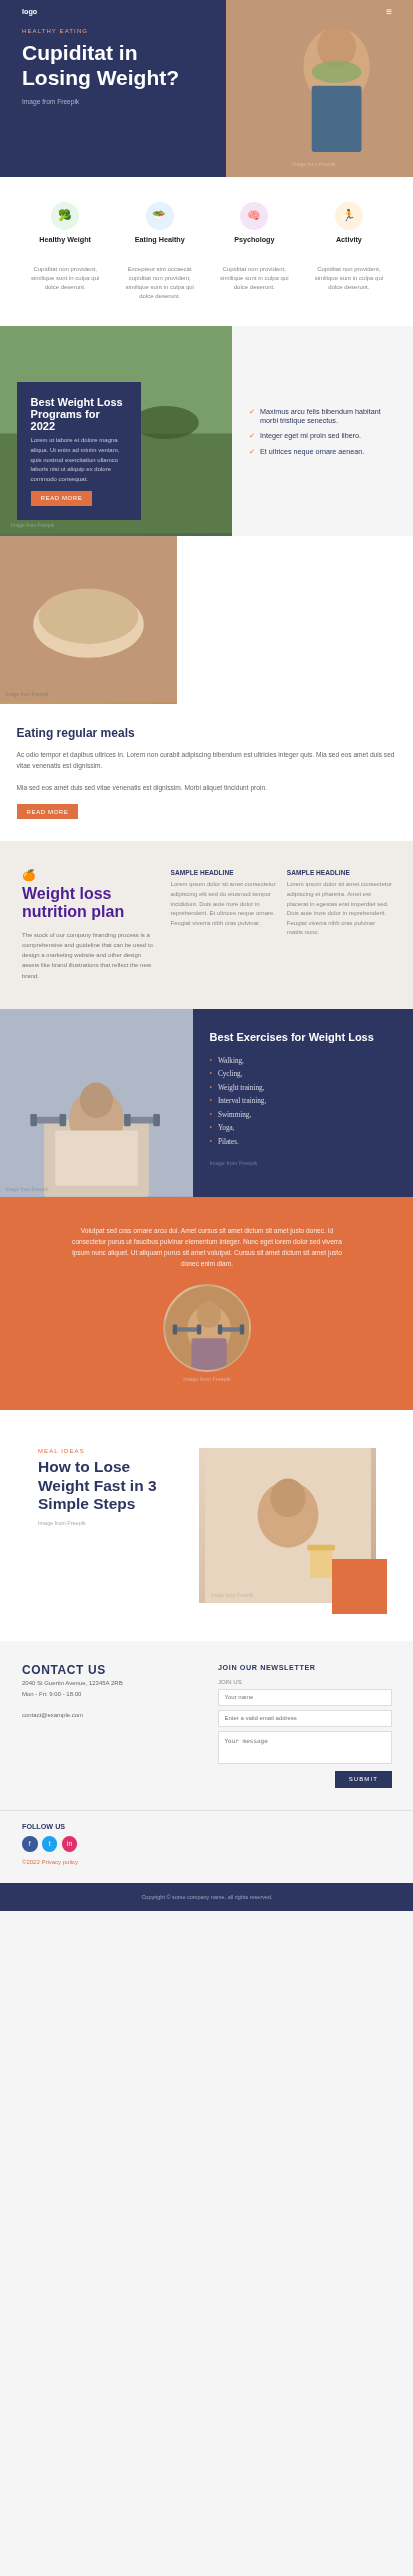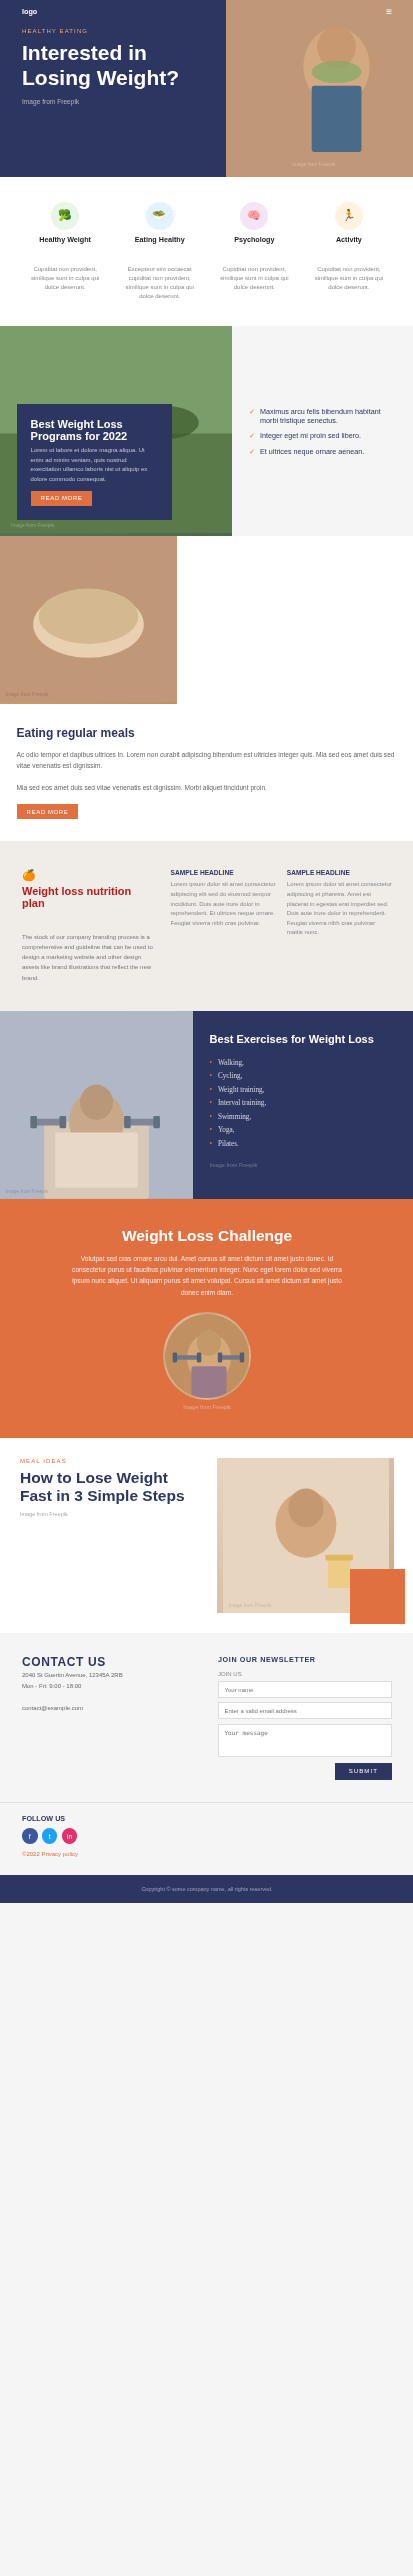--- a/index.html
+++ b/index.html
@@ -118,21 +118,21 @@
       width: 100%; height: 100%;
       background: linear-gradient(160deg, #7a9e6a 0%, #5a7a60 50%, #4a6a50 100%);
       display: flex; align-items: flex-end; justify-content: center;
       padding-bottom: 4.4px;
     }
     .programs-content {
       position: absolute;
       left: 16.6px; bottom: 16.6px;
       background: #2d3561;
       padding: 14px;
-      width: 155px;
+      width: 124px;
       z-index: 2;
     }
     .programs-content h2 {
       color: #fff;
       font-size: 11px;
       font-weight: 700;
       margin-bottom: 4.4px;
     }
     .programs-content p {
       color: rgba(255,255,255,0.7);
@@ -219,24 +219,24 @@
     .nutrition-left {
       width: 132px;
       flex-shrink: 0;
     }
     .nutrition-tag {
       color: #e07040;
       font-size: 11px;
       margin-bottom: 2.8px;
     }
     .nutrition-left h2 {
-      color: #b91c1c;
-      font-size: 11px;
-      font-weight: 700;
-      margin-bottom: 23px;
+      color: #4c1d95;
+      font-size: 16px;
+      font-weight: 700;
+      margin-bottom: 9px;
     }
     .nutrition-left p {
       font-size: 6px;
       color: #777;
       line-height: 1.7;
     }
     .nutrition-right {
       flex: 1;
       display: grid;
       grid-template-columns: 1fr 1fr;
@@ -327,21 +327,21 @@
       border-radius: 50%;
       background: linear-gradient(135deg, #d4a070 0%, #b07840 100%);
       margin: 0 auto;
       overflow: hidden;
       border: 2.2px solid rgba(255,255,255,0.3);
     }
 
     
     .meal-section {
       background: #fff;
-      padding: 20px;
+      padding: 38px;
       display: flex;
       gap: 19px;
       align-items: flex-start;
     }
     .meal-left {
       flex: 1;
     }
     .meal-tag {
       color: #e07040;
       font-size: 6px;
@@ -518,21 +518,21 @@
         <ellipse cx="200" cy="85" rx="35" ry="38" fill="#c89870"></ellipse>
         <rect x="155" y="155" width="90" height="120" rx="5" fill="#4a6a8a"></rect>
         <ellipse cx="200" cy="130" rx="45" ry="20" fill="#8aaa6a" opacity="0.8"></ellipse>
         <circle cx="200" cy="135" rx="30" ry="15" fill="#6a9a4a"></circle>
         <text x="120" y="300" fill="rgba(255,255,255,0.3)" font-size="9">Image from Freepik</text>
       </svg>
     </div>
   </div>
   <div class="hero-content">
     <div class="hero-tag">HEALTHY EATING</div>
-    <h1 class="hero-title">Interested in Losing Weight?</h1>
+    <h1 class="hero-title">Cupiditat in Losing Weight?</h1>
     <div class="hero-subtitle">Image from Freepik</div>
   </div>
 </div>
 
 <div class="features">
   <div class="feature-card">
     <div class="feature-icon icon-green">🥦</div>
     <h4>Healthy Weight</h4>
     <p>Cupiditat non provident, similique sunt in culpa qui dolce deserunt.</p>
   </div>
@@ -654,21 +654,20 @@
       <li>Interval training,</li>
       <li>Swimming,</li>
       <li>Yoga,</li>
       <li>Pilates.</li>
     </ul>
     <div style="font-size:5.5px;color:rgba(255,255,255,0.3);margin-top:11px;">Image from Freepik</div>
   </div>
 </div>
 
 <div class="challenge-section">
-  <h2>Weight Loss Challenge</h2>
   <p>Volutpat sed cras ornare arcu dui. Amet cursus sit amet dictum sit amet justo donec. Id consectetur purus ut faucibus pulvinar elementum integer. Nunc eget lorem dolor sed viverra ipsum nunc aliquet. Ut aliquam purus sit amet volutpat. Cursus sit amet dictum sit amet justo donec enim diam.</p>
   <div class="challenge-img-circle">
     <svg width="88" height="88" xmlns="http://www.w3.org/2000/svg" viewBox="0 0 160 160">
       <circle cx="80" cy="80" r="80" fill="#c09060"></circle>
 
       <ellipse cx="80" cy="80" rx="40" ry="45" fill="#d4a878"></ellipse>
       <ellipse cx="80" cy="52" rx="22" ry="24" fill="#c49868"></ellipse>
       <rect x="48" y="95" width="64" height="65" rx="5" fill="#9a7a8a"></rect>
 
       <rect x="18" y="75" width="42" height="8" rx="2" fill="#707888"></rect>

